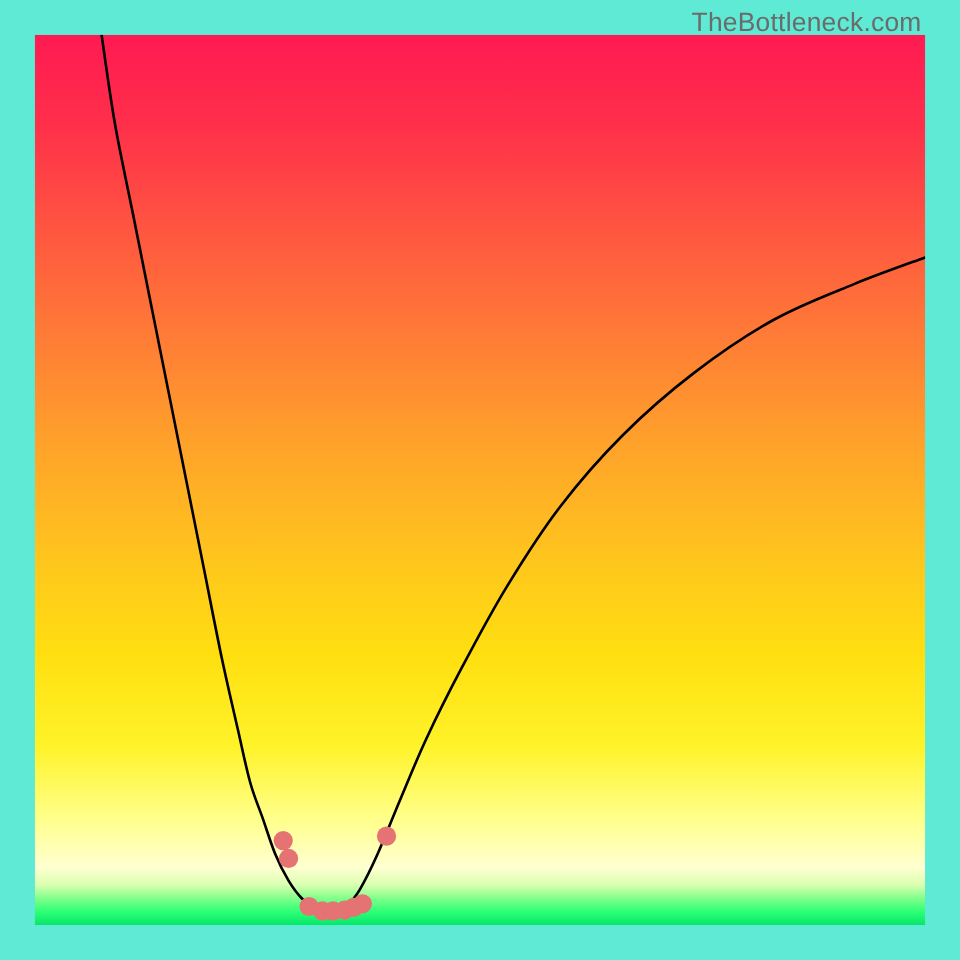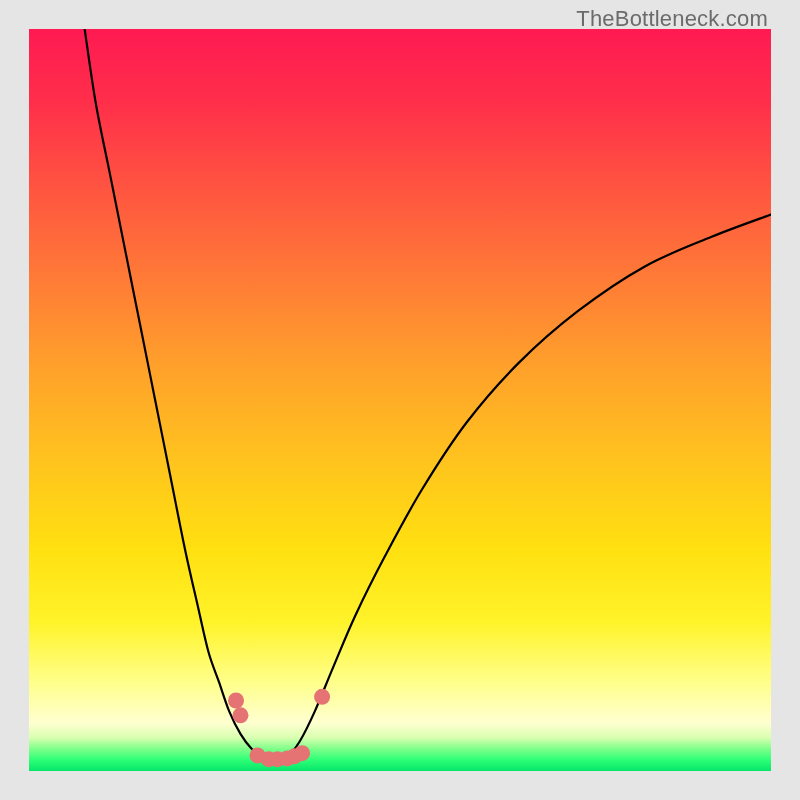--- a/index.html
+++ b/index.html
@@ -10,21 +10,21 @@
     overflow: hidden;
     background: #000;
     font-family: Arial, Helvetica, sans-serif;
   }
   .frame {
     position: absolute;
     left: 0;
     top: 0;
     width: 800px;
     height: 800px;
-    background: #e5e5e5;
+    background: #5eead4;
     text-decoration: underline;
   }
   .plot {
     position: absolute;
     left: 29px;
     top: 29px;
     width: 742px;
     height: 742px;
     overflow: hidden;
   }

